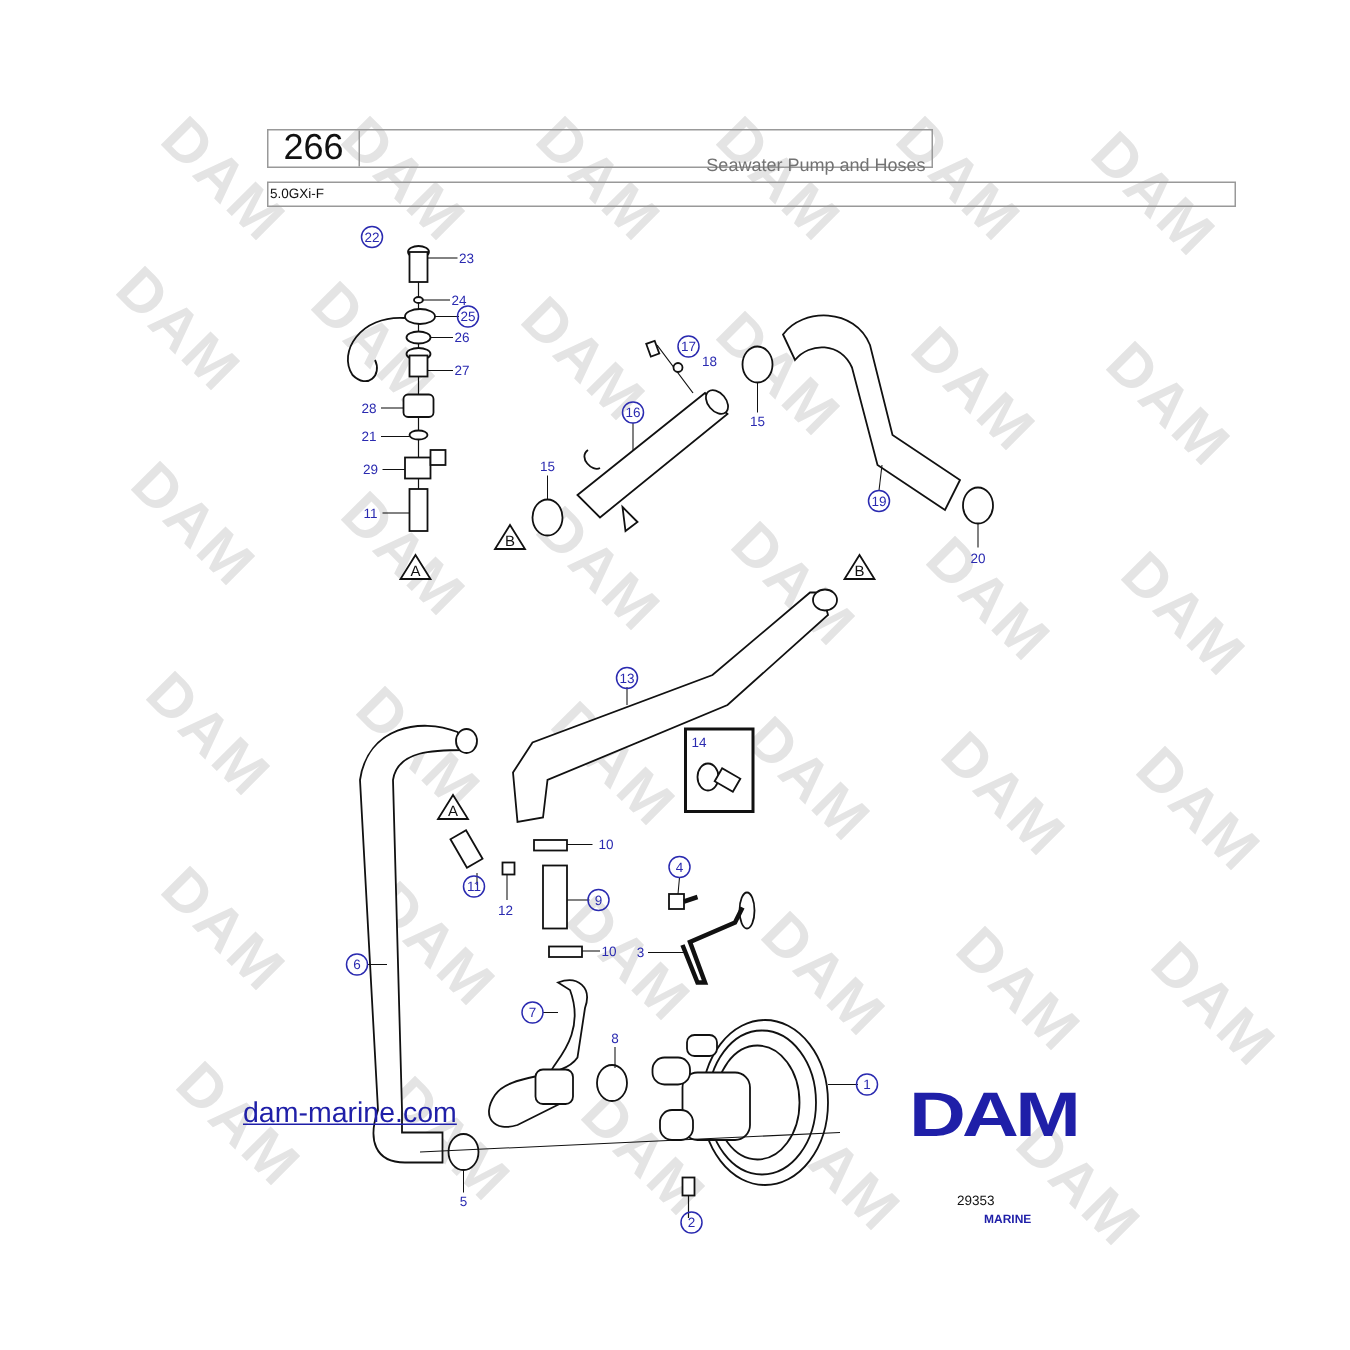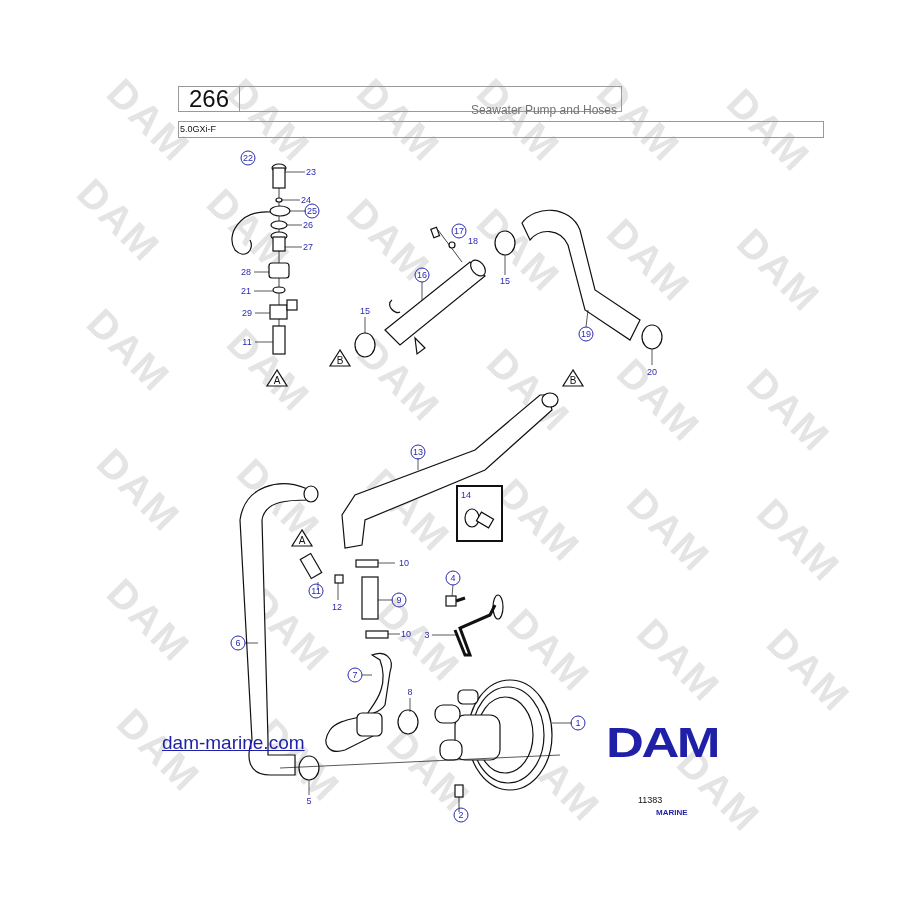--- a/index.html
+++ b/index.html
@@ -226,13 +226,13 @@
     <text x="277" y="384">A</text>
     <text x="340" y="364">B</text>
     <text x="573" y="384">B</text>
     <text x="302" y="544">A</text>
   </g>
 </svg>
 
 <div class="site">dam-marine.com</div>
 <div class="logo">DAM</div>
 <div class="logo-sub">MARINE</div>
-<div class="ref">11383</div>
+<div class="ref">29353</div>
 
 </body></html>

